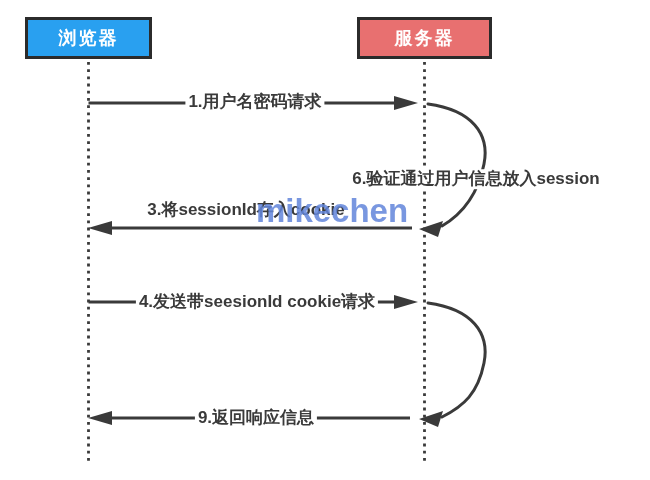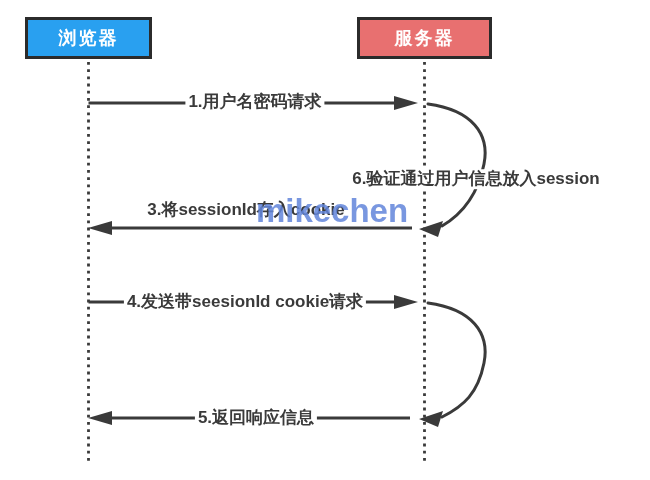--- a/index.html
+++ b/index.html
@@ -17,21 +17,21 @@
   .actor-browser{left:25px;width:127px;background:#29a0f0;}
   .actor-server{left:357px;width:135px;background:#e87070;}
   .msg-label{
     position:absolute;transform:translate(-50%,-50%);white-space:nowrap;
     background:#fff;padding:0 3px;color:#3a3a3a;font-weight:bold;font-size:17px;
     z-index:3;line-height:1.15;
   }
   .lbl-1{left:255px;top:102px;}
   .lbl-2{left:476px;top:179px;}
   .lbl-3{left:246px;top:210px;}
-  .lbl-4{left:245px;top:302px;}
+  .lbl-4{left:257px;top:302px;}
   .lbl-5{left:483px;top:369px;}
   .lbl-6{left:256px;top:418px;}
   .watermark{
     position:absolute;left:332px;top:211px;transform:translate(-50%,-50%);
     font-size:33px;font-weight:bold;color:#6286db;opacity:0.85;z-index:5;
     letter-spacing:0px;white-space:nowrap;
   }
 </style>
 </head>
 <body>
@@ -66,17 +66,17 @@
     <span>浏览器</span>
   </div>
   <div class="actor-box actor-server" style="background-color: rgb(232, 112, 112);">
     <span>服务器</span>
   </div>
 
   <div class="msg-label lbl-1">1.用户名密码请求</div>
   <div class="msg-label lbl-2">6.验证通过用户信息放入session</div>
   <div class="msg-label lbl-3">3.将sessionId存入cookie</div>
   <div class="msg-label lbl-4">4.发送带seesionId cookie请求</div>
-  <div class="msg-label lbl-6">5.返回响应信息</div>
+  <div class="msg-label lbl-6">9.返回响应信息</div>
 
   <div class="watermark">mikechen</div>
 
 </div>
 
 </body></html>

